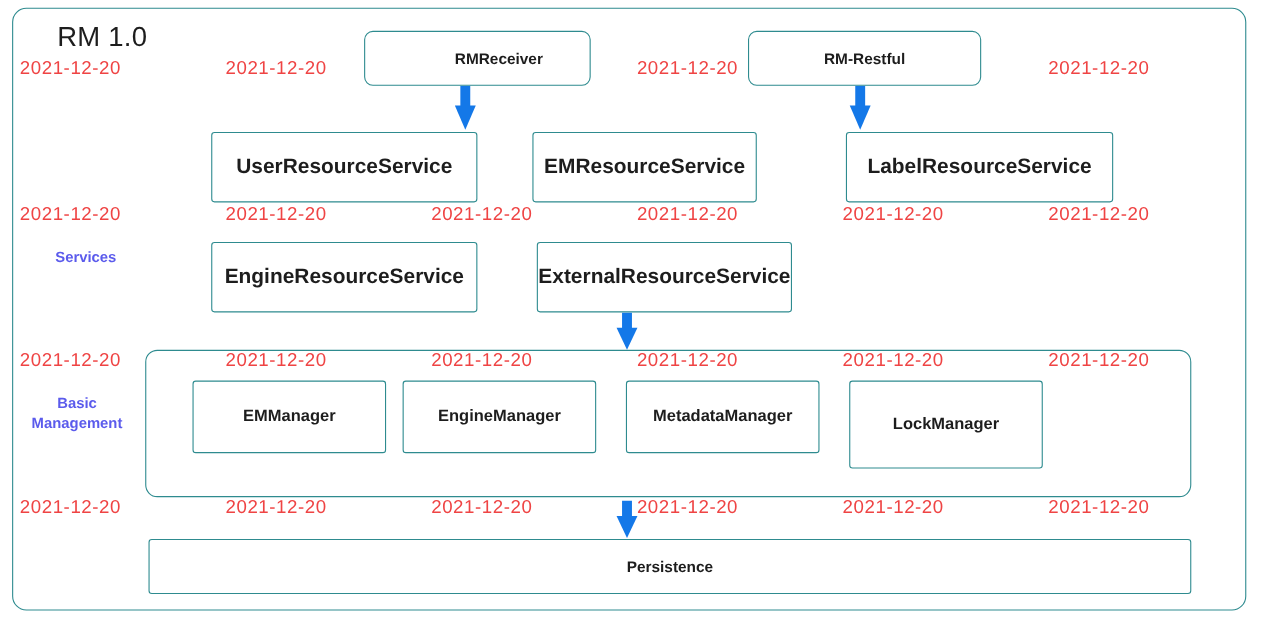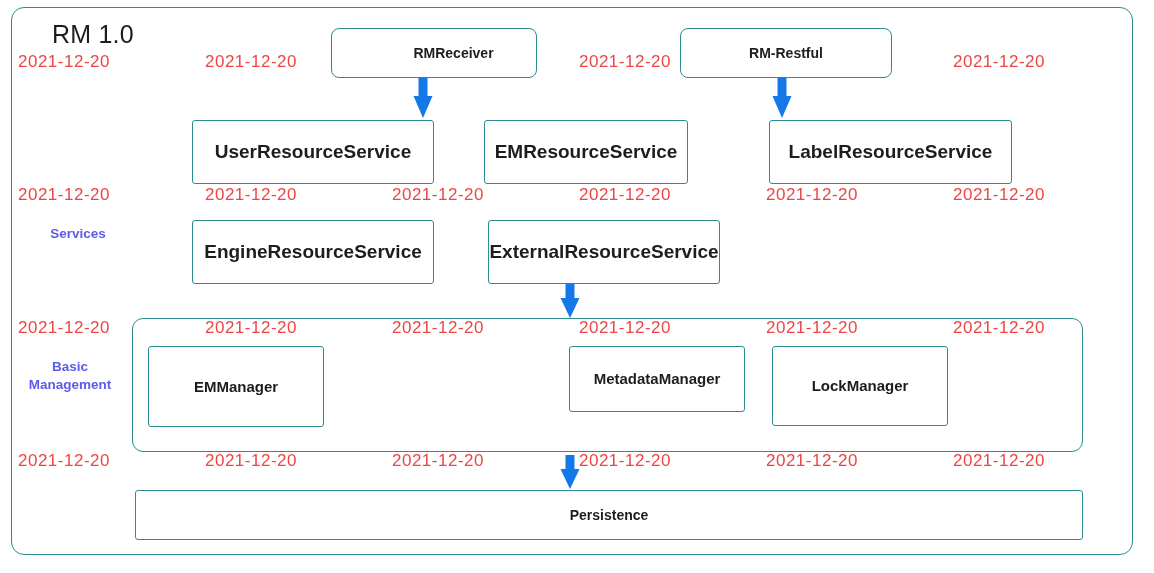--- a/index.html
+++ b/index.html
@@ -212,24 +212,27 @@
     </svg>
   </div>
 
   <div class="band-label" style="left:8px; top:358px; width:124px;">
     <span>Basic</span><br>
     <span>Management</span>
   </div>
 
   <div class="group-box" style="left:132px; top:318px; width:951px; height:134px;"></div>
 
-  <div class="node manager" style="left:148px; top:346px; width:176px; height:81px;">
+  <div class="node manager" style="left:175px; top:346px; width:176px; height:66px;">
     <span class="node-label">EMManager</span>
   </div>
 
+  <div class="node manager" style="left:366px; top:346px; width:176px; height:66px;">
+    <span class="node-label">EngineManager</span>
+  </div>
 
   <div class="node manager" style="left:569px; top:346px; width:176px; height:66px;">
     <span class="node-label">MetadataManager</span>
   </div>
 
   <div class="node manager" style="left:772px; top:346px; width:176px; height:80px;">
     <span class="node-label">LockManager</span>
   </div>
 
   <div class="arrow" style="left:559px; top:455px; width:22px; height:36px;">

